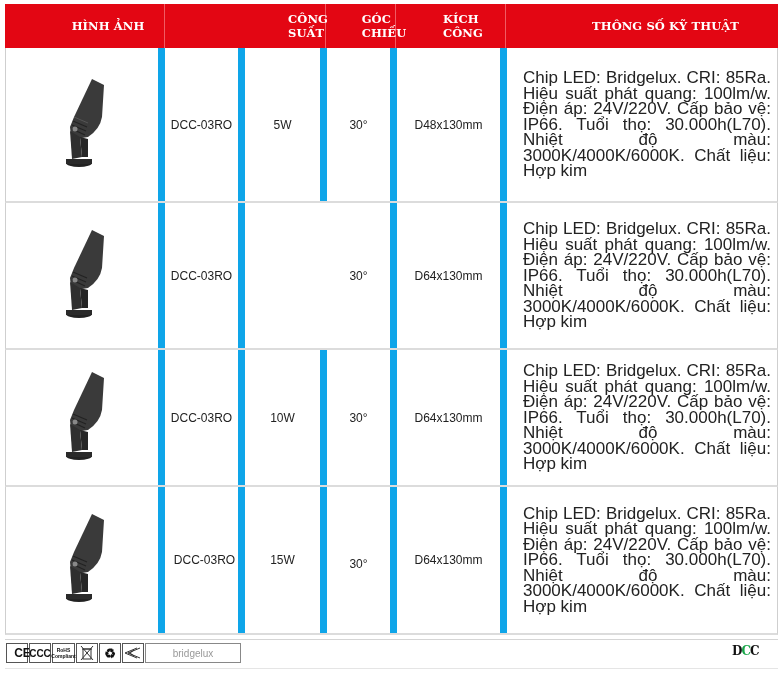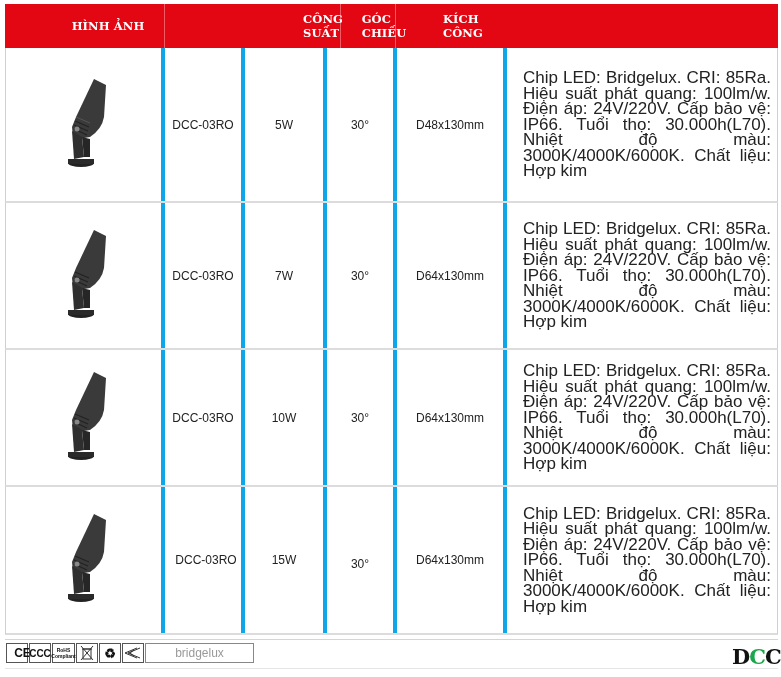--- a/index.html
+++ b/index.html
@@ -2,40 +2,41 @@
 <html><head>
 <meta charset="utf-8">
 <style>
   html, body { margin:0; padding:0; background:#ffffff; }
   body { width:781px; height:677px; position:relative; overflow:hidden; font-family:"Liberation Sans", sans-serif; color:#222; }
   .table { position:absolute; left:5px; top:4px; width:773px; }
   .hdr { position:absolute; left:0; top:0; width:773px; height:44px; background:#e30613; }
   .hcell { position:absolute; top:0; height:44px; display:flex; align-items:center; justify-content:center; color:#fff; font-family:"DejaVu Serif", serif; font-weight:bold; font-size:11.5px; letter-spacing:0.1px; border-right:1px solid #f05a63; box-sizing:border-box;padding-left:47px; }
   .hcell:last-child { border-right:none; }
   .row { position:absolute; left:0; width:773px; border-bottom:2px solid #dcdcdc; box-sizing:border-box; border-left:1px solid #cfcfcf; border-right:1px solid #cfcfcf; }
-  .cell { position:absolute; top:0; height:100%; border-right:4px solid #0ea5e9; box-sizing:border-box; display:flex; align-items:center; justify-content:center; font-size:12px; color:#222; }
+  .cell { position:absolute; top:0; height:100%; border-right:7px solid #0ea5e9; box-sizing:border-box; display:flex; align-items:center; justify-content:center; font-size:12px; color:#222; }
   .cell.last { border-right:none; }
   .spec { justify-content:flex-start; padding:0 6px 0 16px; text-align:justify; line-height:15.5px; font-size:17px; }
   .spec span { display:block; text-align:justify; text-align-last:left; }
   .lamp { width:60px; height:96px; }
   .footer-top { position:absolute; left:5px; top:639px; width:773px; height:1px; background:#d5d5d5; }
   .footer-bottom { position:absolute; left:5px; top:668px; width:773px; height:1px; background:#e5e5e5; }
   .certs { position:absolute; left:6px; top:643px; height:20px; display:flex; }
   .cert { height:20px; border:1px solid #555; box-sizing:border-box; margin-right:1px; display:flex; align-items:center; justify-content:center; font-size:10px; font-weight:bold; color:#111; }
-  .brand { position:absolute; left:732px; top:644px; font-family:"DejaVu Serif", serif; font-weight:bold; font-size:21px; letter-spacing:-1px; }
+  .brand { position:absolute; left:732px; top:644px; font-family:"DejaVu Serif", serif; font-weight:bold; font-size:12px; letter-spacing:-1px; }
 </style>
 </head>
 <body>
 
 <div class="table">
   <div class="hdr">
     <div class="hcell" style="left:0;width:160px;">HÌNH ẢNH</div>
-    <div class="hcell" style="left:254px;width:82px;">CÔNG SUẤT</div>
+    <div class="hcell" style="left:239px;width:82px;">CÔNG SUẤT</div>
     <div class="hcell" style="left:321px;width:70px;">GÓC CHIẾU</div>
     <div class="hcell" style="left:391px;width:110px;">KÍCH CÔNG</div>
+    <div class="hcell" style="left:501px;width:272px;">THÔNG SỐ KỸ THUẬT</div>
   </div>
 
   <div class="row" style="top:44px;height:155px;">
     <div class="cell" style="left:0;width:159px;">
       <svg class="lamp" viewBox="0 0 60 96">
         <path d="M40 2 L52 8 L50 40 Q48 52 36 60 L24 62 Q18 58 18 50 L22 40 Z" fill="#3a3a3a"></path>
         <path d="M22 40 L36 46" stroke="#555" stroke-width="1"></path>
         <path d="M21 44 L35 50 M20 48 L34 54 M20 52 L33 58" stroke="#222" stroke-width="1.2"></path>
         <circle cx="23" cy="52" r="2.5" fill="#888"></circle>
         <path d="M18 54 L28 60 L30 80 L20 82 Z" fill="#2f2f2f"></path>
@@ -59,21 +60,20 @@
         <path d="M40 2 L52 8 L50 40 Q48 52 36 60 L24 62 Q18 58 18 50 L22 40 Z" fill="#3a3a3a"></path>
         <path d="M21 44 L35 50 M20 48 L34 54 M20 52 L33 58" stroke="#222" stroke-width="1.2"></path>
         <circle cx="23" cy="52" r="2.5" fill="#888"></circle>
         <path d="M18 54 L28 60 L30 80 L20 82 Z" fill="#2f2f2f"></path>
         <path d="M28 60 L36 62 L36 80 L30 80 Z" fill="#262626"></path>
         <ellipse cx="27" cy="86" rx="13" ry="4" fill="#222"></ellipse>
         <rect x="14" y="82" width="26" height="5" fill="#2a2a2a"></rect>
       </svg>
     </div>
     <div class="cell" style="left:159px;width:80px;">DCC-03RO</div>
-    <div class="cell" style="left:239px;width:82px;">7W</div>
     <div class="cell" style="left:321px;width:70px;">30°</div>
     <div class="cell" style="left:391px;width:110px;">D64x130mm</div>
     <div class="cell last spec" style="left:501px;width:270px;">
         <span>Chip LED: Bridgelux. CRI: 85Ra. Hiệu suất phát quang: 100lm/w. Điện áp: 24V/220V. Cấp bảo vệ: IP66. Tuổi thọ: 30.000h(L70). Nhiệt độ màu: 3000K/4000K/6000K. Chất liệu: Hợp kim</span>
       </div>
   </div>
 
   <div class="row" style="top:346px;height:137px;">
     <div class="cell" style="left:0;width:159px;">
       <svg class="lamp" viewBox="0 0 60 96">
@@ -130,20 +130,20 @@
         <line x1="1" y1="1" x2="13" y2="15" stroke="#333"></line>
         <line x1="13" y1="1" x2="1" y2="15" stroke="#333"></line>
       </svg>
   </div>
   <div class="cert" style="width:22px;font-size:13px;">♻</div>
   <div class="cert" style="width:22px;">
     <svg width="16" height="12" viewBox="0 0 16 12">
         <path d="M15 1 L3 6 L15 11 M12 1 L0 6 L12 11 M9 3 L5 6 L9 9" fill="none" stroke="#333" stroke-width="1"></path>
       </svg>
   </div>
-  <div class="cert" style="width:109px;font-weight:normal;font-size:12px;color:#999;border-color:#888;">bridgelux</div>
+  <div class="cert" style="width:96px;font-weight:normal;font-size:10px;color:#999;border-color:#888;">bridgelux</div>
 </div>
 
 <div class="brand">
   <span style="color:#111;">D</span><span style="color:#1aa64a;">C</span><span style="color:#111;">C</span>
 </div>
 
 <div class="footer-bottom"></div>
 
 </body></html>

